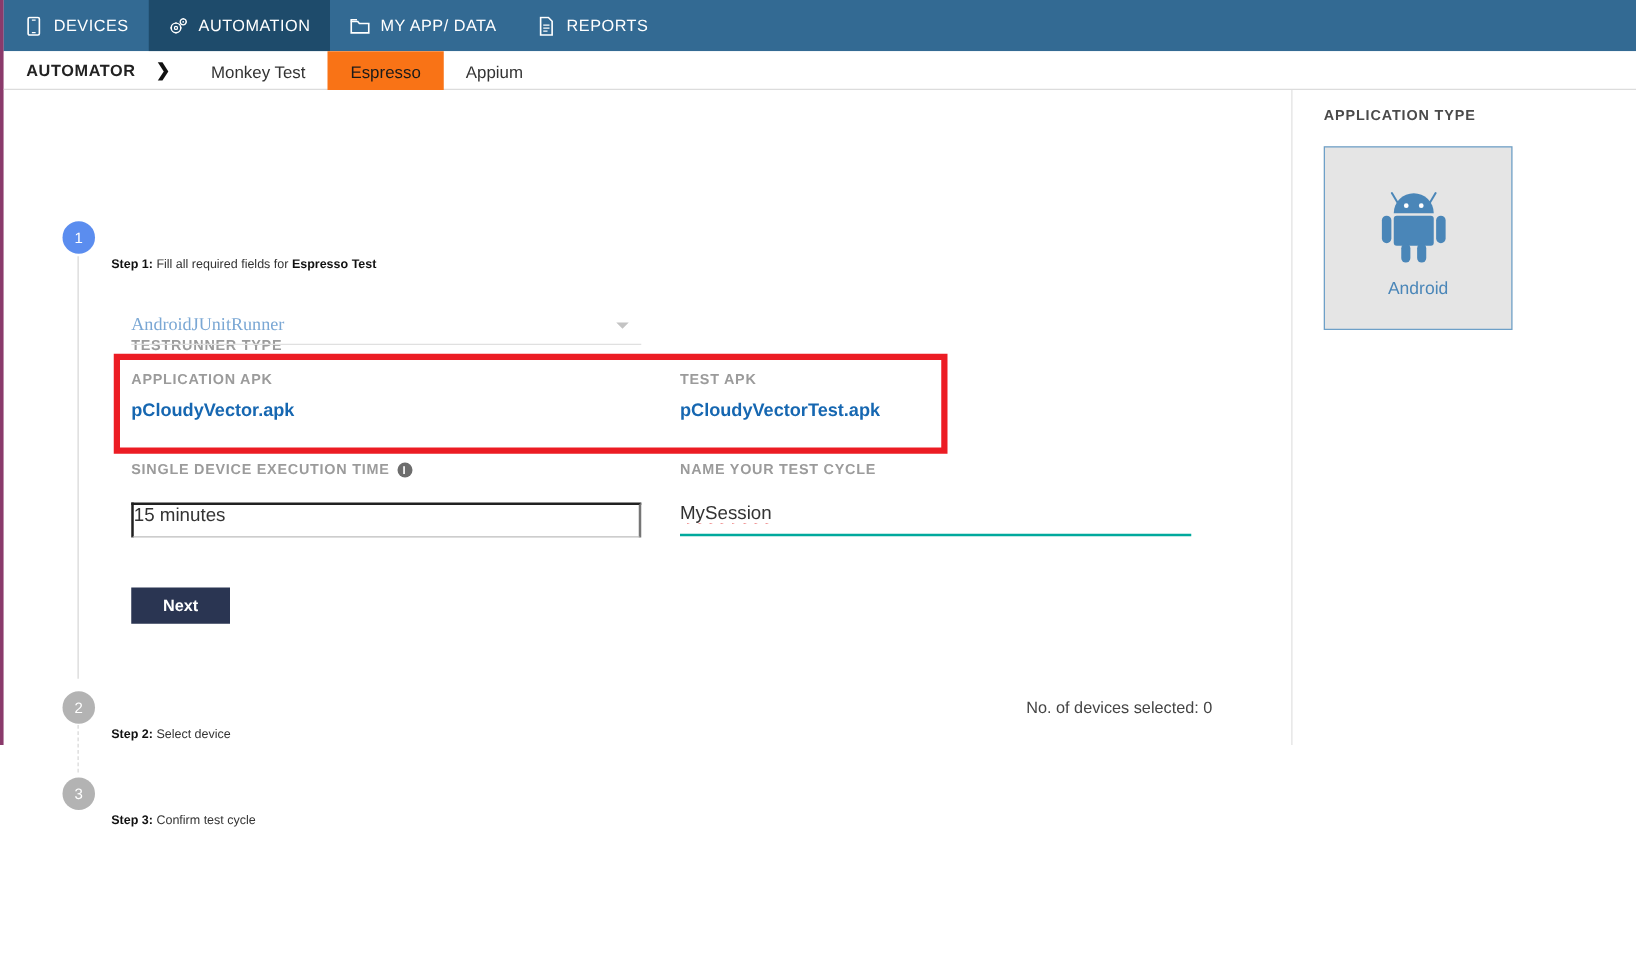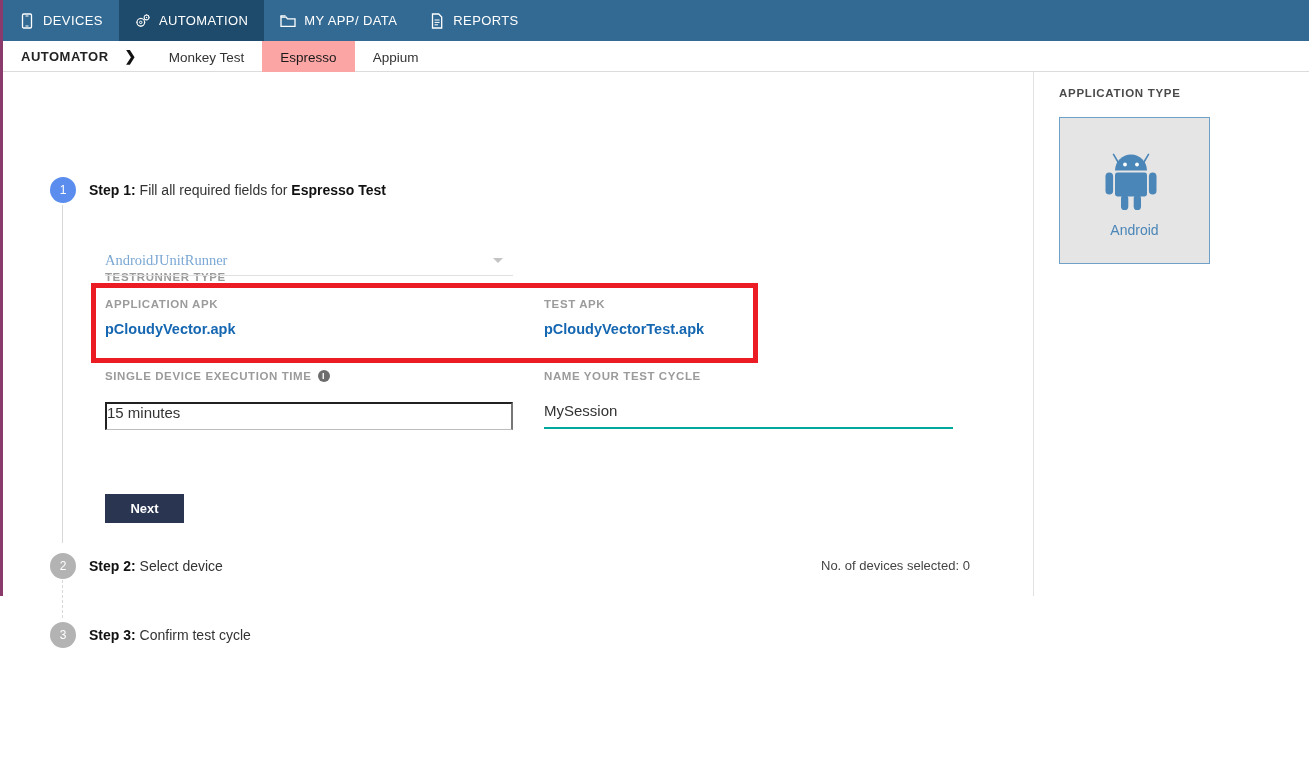--- a/index.html
+++ b/index.html
@@ -49,41 +49,41 @@
   }
   .chev { font-size: 14px; font-weight: bold; color:#111; line-height:1; }
   .tab {
     display: flex; align-items: center;
     padding: 16px 18px;
     font-size: 13.5px; color: #333;
     cursor: pointer; user-select:none;
     border-bottom: 2px solid transparent;
   }
   .tab.active {
-    background: #fca5a5;
+    background: #f97316;
     border-bottom: 2px solid #31475e;
     color: #1a1a1a;
   }
 
   
   .content {
     position: absolute; left: 3px; top: 72px; width: 1031px; height: 524px;
     background: #ffffff;
     border-right: 1px solid #e2e2e2;
   }
   .circle {
     position: absolute; width: 26px; height: 26px; border-radius: 50%;
     display:flex; align-items:center; justify-content:center;
     font-size: 12px; color:#fff;
   }
   .circle.c1 { background: #5b8def; left: 47px; top: 105px; }
   .circle.c2 { background: #b3b3b3; left: 47px; top: 481px; }
   .circle.c3 { background: #b3b3b3; left: 47px; top: 550px; }
 
-  .step-label { position:absolute; font-size: 14px; color:#333; }
+  .step-label { position:absolute; font-size: 10px; color:#333;margin-top:24px; }
   .step-label b { color:#111; }
   .sl1 { left: 86px; top: 110px; }
   .sl2 { left: 86px; top: 486px; }
   .sl3 { left: 86px; top: 555px; }
 
   .devices-count { position:absolute; left:818px; top:486px; font-size:13px; color:#444; }
 
   
   .vline { position:absolute; left:59px; width:1px; background:#d8d8d8; }
   .vl-1 { top: 133px; height: 338px; }
@@ -141,21 +141,20 @@
     text-decoration-skip-ink: none;
     text-underline-offset: 3px;
   }
 
   .next-btn {
     position:absolute; left:102px; top:398px; width:79px; height:29px;
     background:#2a3552; color:#fff; border:none;
     font-size:13px; font-weight:bold;
     font-family:"Liberation Sans", sans-serif;
     cursor:pointer;
-    margin-top:24px;
   }
 
   
   .sidebar { position:absolute; left:1035px; top:72px; width:274px; height:524px; background:#fff; }
   .sb-title {
     position:absolute; left:24px; top:15px;
     font-size:11.5px; font-weight:bold; color:#4a4a4a; letter-spacing:.7px;
   }
   .app-card {
     position:absolute; left:24px; top:45px; width:151px; height:147px;

